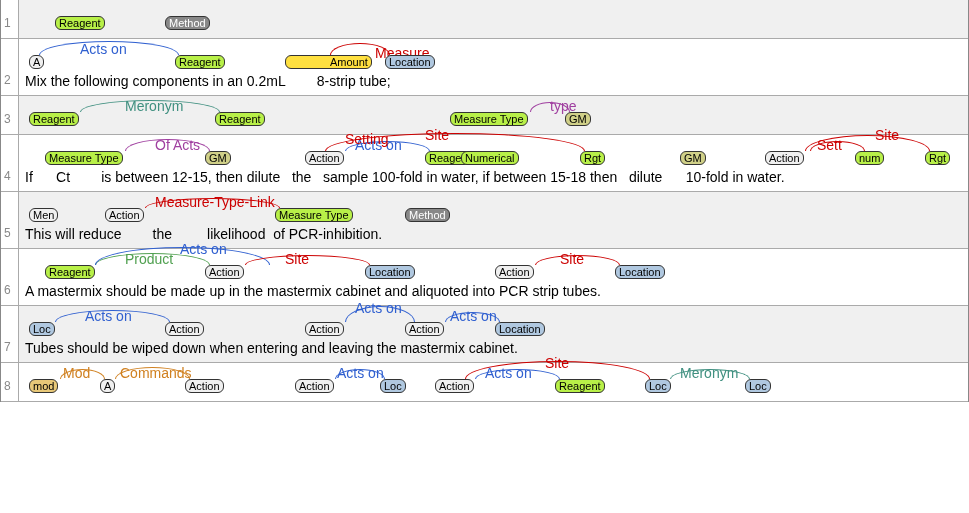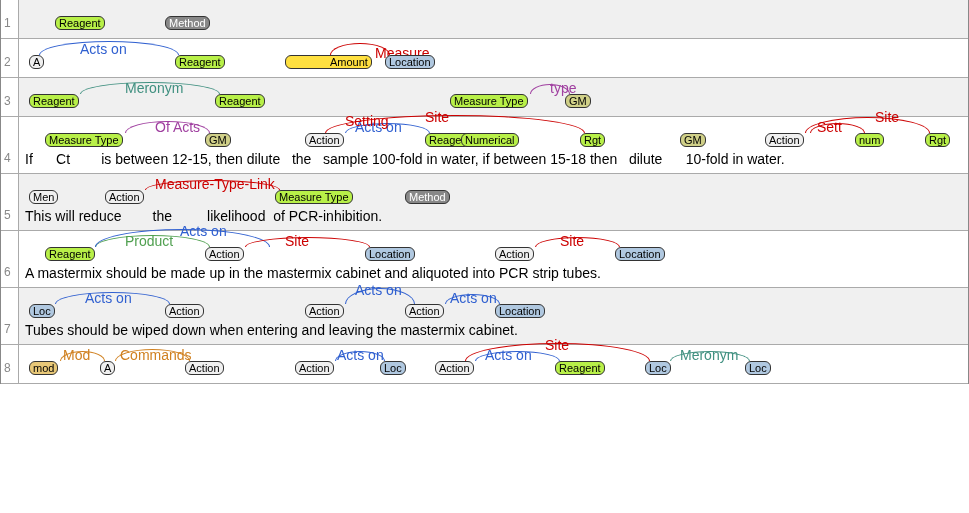--- a/index.html
+++ b/index.html
@@ -59,20 +59,21 @@
         <div class="tags-row">
           <div class="arc arc-blue" style="left: 14px; width: 140px; height: 14px; top: 0px;"></div>
           <div class="arc arc" style="left: 305px; width: 60px; height: 12px; top: 2px;"></div>
           <div class="rel rel-blue" style="left: 55px; top: 0px;">Acts on</div>
           <div class="rel rel" style="left: 318px; top: 4px; margin-left: 32px;">Measure</div>
           <div class="tag tag-a" style="left: 4px; top: 14px;">A</div>
           <div class="tag tag-reagent" style="left: 150px; top: 14px;">Reagent</div>
           <div class="tag tag-amount" style="left: 260px; top: 14px; padding-left: 44px;">Amount</div>
           <div class="tag tag-location" style="left: 360px; top: 14px;">Location</div>
         </div>
+        <div class="text-row">Mix the following components in an 0.2mL&nbsp;&nbsp;&nbsp;&nbsp;&nbsp;&nbsp;&nbsp;&nbsp;8-strip tube;</div>
       </div>
     </div>
     <div class="row">
       <div class="num">3</div>
       <div class="content">
         <div class="tags-row">
           <div class="arc arc-teal" style="left: 55px; width: 140px; height: 12px; top: 2px;"></div>
           <div class="arc arc-purple" style="left: 505px; width: 40px; height: 10px; top: 4px;"></div>
           <div class="rel rel-teal" style="left: 100px; top: 0px;">Meronym</div>
           <div class="rel rel-purple" style="left: 510px; top: 0px;">type</div>

